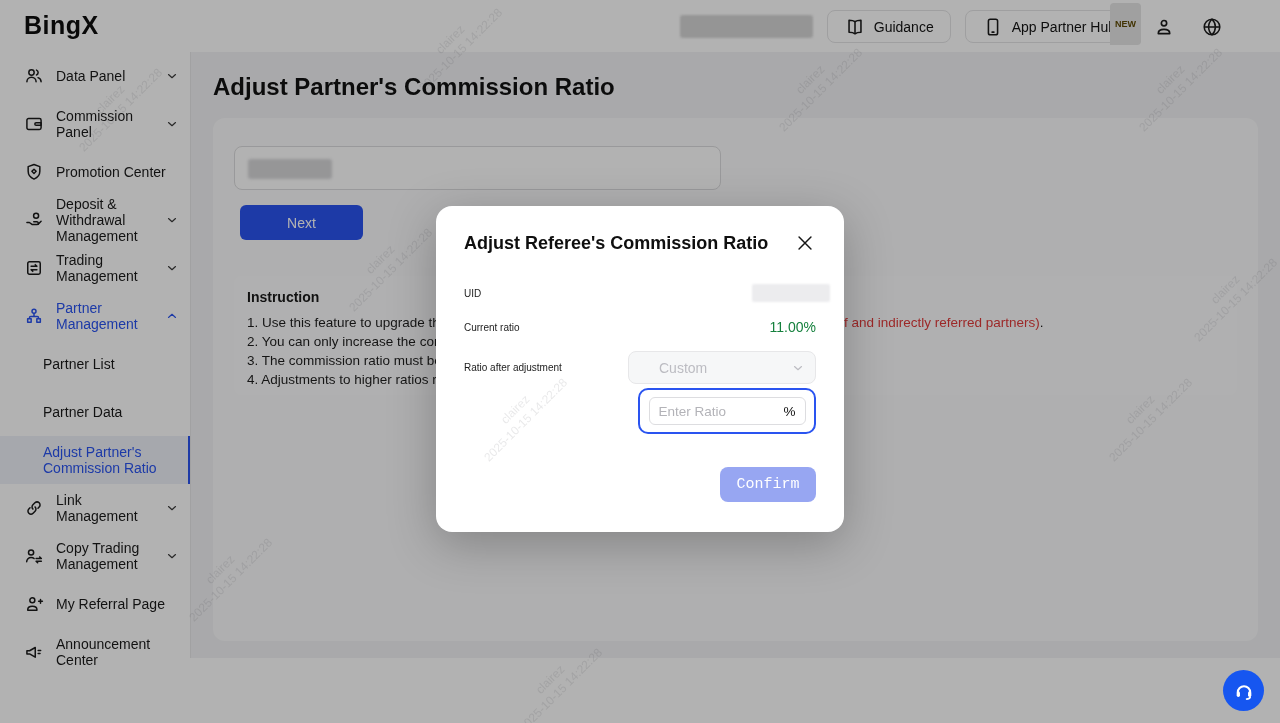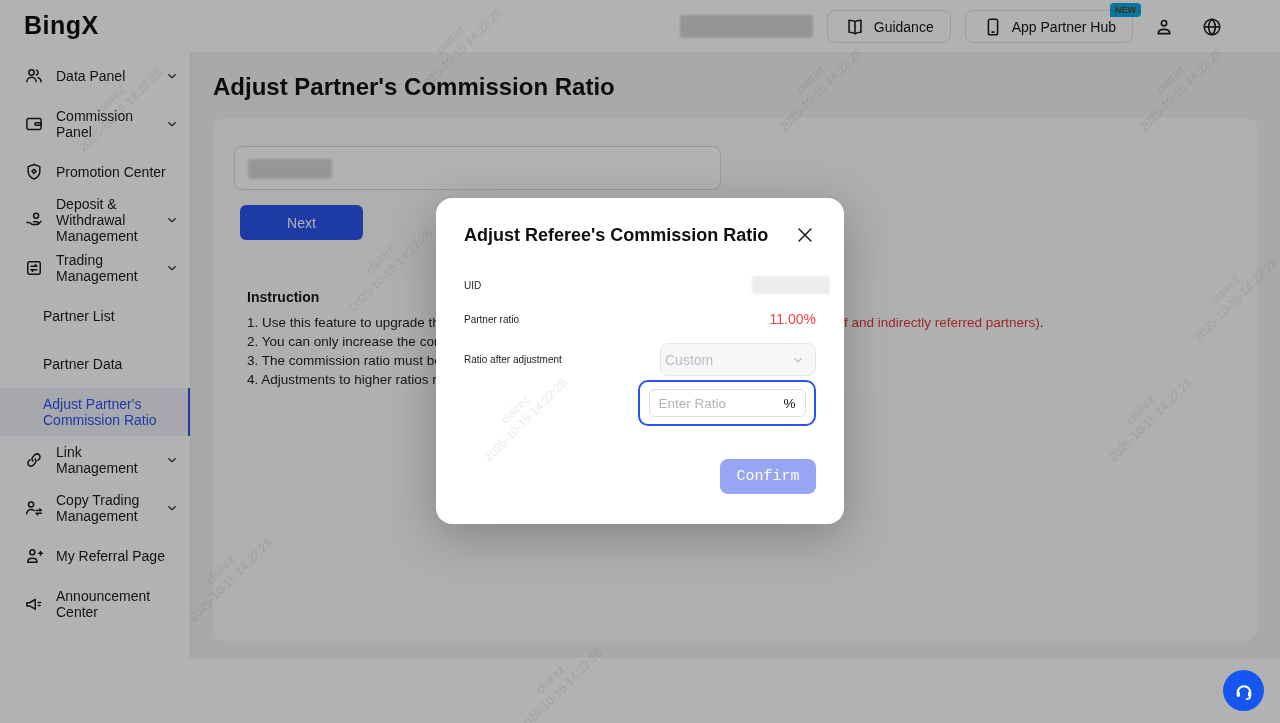--- a/index.html
+++ b/index.html
@@ -14,22 +14,22 @@
   .main { position:absolute; left:191px; top:52px; width:1089px; height:606px; background:#f2f3f5; z-index:1; }
   .footer { position:absolute; left:0; top:658px; width:1280px; height:65px; background:#ffffff; z-index:1; }
 
   
   .logo { position:absolute; left:24px; top:11px; font-size:25px; font-weight:bold; letter-spacing:0.5px; color:#0d0d0d; }
   .top-right { position:absolute; right:57px; top:10px; height:33px; display:flex; align-items:center; gap:14px; }
   .redacted-top { width:133px; height:23px; background:#d6d6d6; border-radius:3px; filter:blur(1px); }
   .top-btn { display:flex; align-items:center; gap:8px; height:33px; padding:0 16px;
     border:1px solid #e4e4e6; border-radius:8px; background:#fff; font-size:14px; color:#141414;
     position:relative; cursor:pointer; white-space:nowrap; }
-  .badge-new { position:absolute; top:-8px; right:-9px; background:#0ea5e9; color:#5f4a05;
-    font-size:9px; font-weight:bold; padding:2px 5px; border-radius:4px 4px 4px 0; }
+  .badge-new { position:absolute; top:-8px; right:-9px; background:#e5e5e5; color:#5f4a05;
+    font-size:9px; font-weight:bold; padding:16px 5px; border-radius:4px 4px 4px 0; }
   .top-icon { width:22px; height:22px; color:#1b1b1b; }
   .ic { display:block; }
 
   
   .nav { display:flex; flex-direction:column; }
   .nav-row { min-height:48px; display:flex; align-items:center; padding:0 12px 0 24px; cursor:pointer; position:relative; }
   .nav-ic { width:20px; height:20px; flex:0 0 20px; margin-right:12px; color:#1b1b1b; }
   .nav-label { flex:1; font-size:14px; line-height:16px; color:#1b1b1b; }
   .nav-chev { width:14px; height:14px; color:#3a3a3a; flex:0 0 14px; }
   .nav-row.active-parent .nav-label, .nav-row.active-parent .nav-ic, .nav-row.active-parent .nav-chev { color:#2a54f0; }
@@ -49,34 +49,34 @@
     border:none; border-radius:6px; color:#fff; font-size:14px; cursor:pointer; font-family:inherit; }
   .instruction { position:absolute; left:21px; top:158px; width:1003px; height:119px;
     background:#fdfdfe; border-radius:8px; padding:13px 13px; }
   .ins-head { font-size:14px; font-weight:bold; color:#1a1a1a; margin-bottom:8px; }
   .ins-line { font-size:13.5px; color:#1f1f1f; line-height:19px; position:relative; white-space:nowrap; }
   .line1-tail { position:absolute; left:594px; top:0; white-space:nowrap; }
   .red-text { color:#e03a3a; }
 
   
   .overlay { position:absolute; inset:0; background:rgba(0,0,0,0.30); z-index:40; }
-  .modal { position:absolute; left:436px; top:198px; width:408px; height:326px; background:#fff;
+  .modal { position:absolute; left:436px; top:206px; width:408px; height:326px; background:#fff;
     border-radius:16px; z-index:50; box-shadow:0 12px 48px rgba(0,0,0,0.25); padding:26px 28px; }
   .modal-head { display:flex; justify-content:space-between; align-items:center; }
   .modal-title { font-size:18px; font-weight:bold; color:#0f0f0f; }
   .modal-close { width:22px; height:22px; color:#161616; cursor:pointer; background:none; border:none; padding:0; }
   .m-row { display:flex; justify-content:space-between; align-items:center; }
   .m-row-uid { margin-top:30px; }
   .m-row-ratio { margin-top:17px; }
   .m-row-adjust { margin-top:16px; }
   .m-label { font-size:10px; color:#1c1c1c; }
   .m-redacted { width:78px; height:18px; background:#ececee; border-radius:2px; filter:blur(1px); margin-right:-14px; }
-  .m-value { font-size:14px; color:#ef4444; }
-  .m-select { width:156px; height:33px; background:#f6f7f8; border:1px solid #e7e7e9; border-radius:8px;
-    display:flex; align-items:center; justify-content:space-between; padding:0 10px 0 4px; cursor:pointer; }
+  .m-value { font-size:14px; color:#15803d; }
+  .m-select { width:188px; height:33px; background:#f6f7f8; border:1px solid #e7e7e9; border-radius:8px;
+    display:flex; align-items:center; justify-content:space-between; padding:0 10px 0 30px; cursor:pointer; }
   .m-select-text { font-size:14px; color:#bcbcc2; }
   .m-select .nav-chev { color:#bcbcc2; }
   .ratio-ring-row { display:flex; justify-content:flex-end; margin-top:4px; }
   .ratio-ring { width:178px; height:46px; border:2.5px solid #2a54f0; border-radius:10px;
     display:flex; align-items:center; justify-content:center; }
   .ratio-inner { width:157px; height:28px; border:1px solid #dddde0; border-radius:6px;
     display:flex; align-items:center; padding:4px 9px; background:#fff; }
   .ratio-inner input { border:none; outline:none; flex:1; width:100px; font-size:13.5px;
     font-family:inherit; color:#222; background:transparent; }
   .ratio-inner input::placeholder { color:#b3b3b8; }
@@ -272,20 +272,29 @@
       </div>
       <div class="nav-row">
         <svg class="nav-ic ic" viewBox="0 0 24 24">
             <use href="#i-doc-transfer"></use>
           </svg>
         <span class="nav-label">Trading Management</span>
         <svg class="nav-chev ic" viewBox="0 0 24 24">
             <use href="#i-chev-down"></use>
           </svg>
       </div>
+      <div class="nav-row active-parent">
+        <svg class="nav-ic ic" viewBox="0 0 24 24">
+            <use href="#i-org-chart"></use>
+          </svg>
+        <span class="nav-label">Partner Management</span>
+        <svg class="nav-chev ic" viewBox="0 0 24 24">
+            <use href="#i-chev-up"></use>
+          </svg>
+      </div>
       <div class="nav-row nav-sub">
         <span class="nav-label">Partner List</span>
       </div>
       <div class="nav-row nav-sub">
         <span class="nav-label">Partner Data</span>
       </div>
       <div class="nav-row nav-sub nav-selected">
         <span class="nav-label">Adjust Partner's Commission Ratio</span>
       </div>
       <div class="nav-row">
@@ -333,21 +342,21 @@
           </svg>
       </button>
     </div>
 
     <div class="m-row m-row-uid">
       <span class="m-label">UID</span>
       <span class="m-redacted"></span>
     </div>
 
     <div class="m-row m-row-ratio">
-      <span class="m-label">Partner ratio</span>
+      <span class="m-label">Current ratio</span>
       <span class="m-value">11.00%</span>
     </div>
 
     <div class="m-row m-row-adjust">
       <span class="m-label">Ratio after adjustment</span>
       <div class="m-select">
         <span class="m-select-text">Custom</span>
         <svg class="nav-chev ic" viewBox="0 0 24 24">
             <use href="#i-chev-down"></use>
           </svg>

